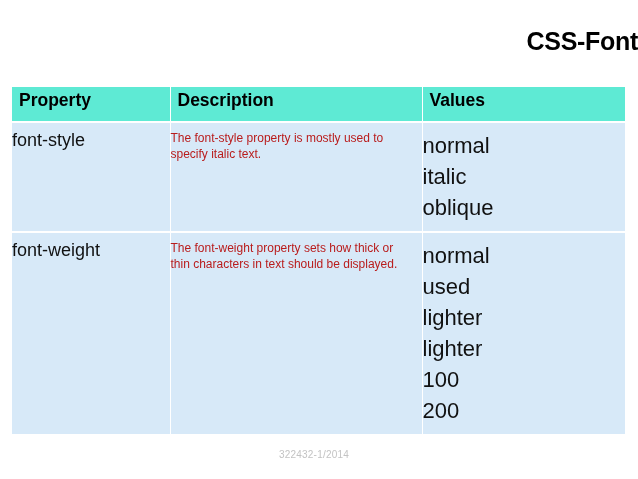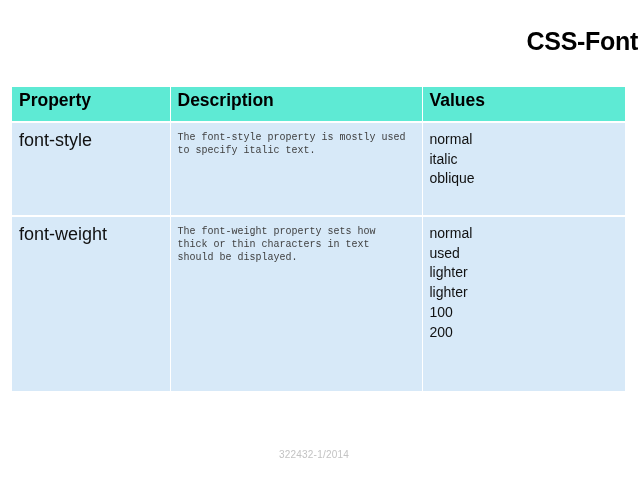--- a/index.html
+++ b/index.html
@@ -73,40 +73,39 @@
     border-right: 1px solid #ffffff;
     line-height: 1.15;
   }
   thead tr.header-row th:last-child { border-right: none; }
 
   
   tbody tr.data-row td {
     background: #d7e9f8;
     border-top: 2px solid #ffffff;
     border-right: 1px solid #ffffff;
-    padding: 6px 8px 8px 7px;
+    padding: 6px 8px 8px 0;
   }
   tbody tr.data-row td:last-child { border-right: none; }
 
   td.cell-property {
     font-size: 18px;
     color: #111111;
     line-height: 1.2;
     padding-top: 7px !important;
   }
   td.cell-description {
-    font-size: 10px;
-    color: #404040;
+    font-size: 12px;
+    color: #b91c1c;
     line-height: 1.32;
     padding-top: 8px !important;
     padding-right: 12px !important;
-    font-family: Liberation Mono, monospace;
   }
   td.cell-values {
-    font-size: 14px;
+    font-size: 22px;
     color: #111111;
     line-height: 1.41;
     padding-top: 7px !important;
   }
   td.cell-values .value-line { display: block; }
 
   
   tr.row-0 td { height: 76px; }
   tr.row-1 td { height: 72px; }
   tr.row-2 td { height: 158px; }

